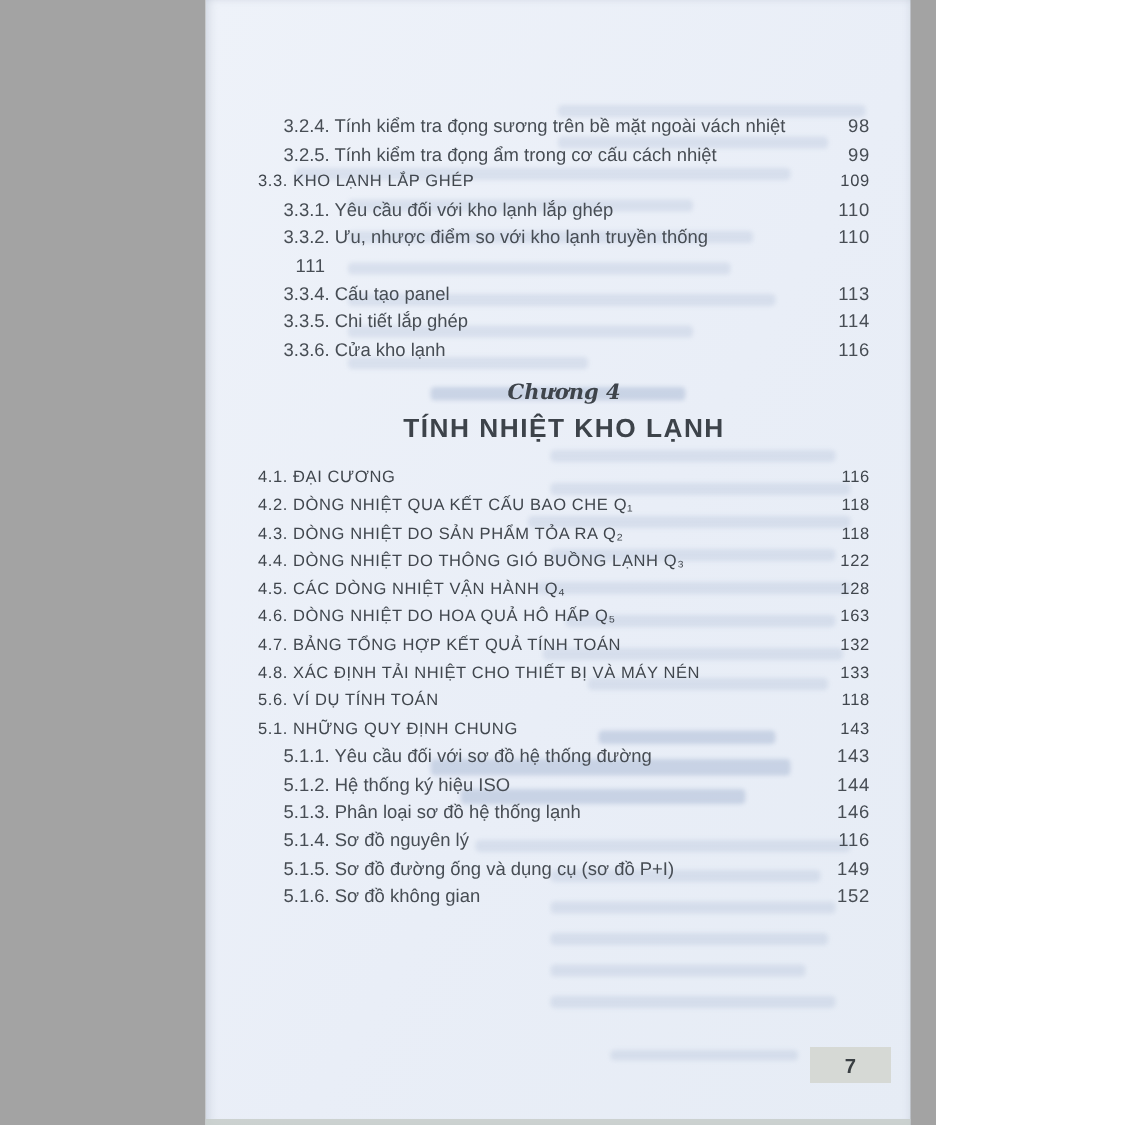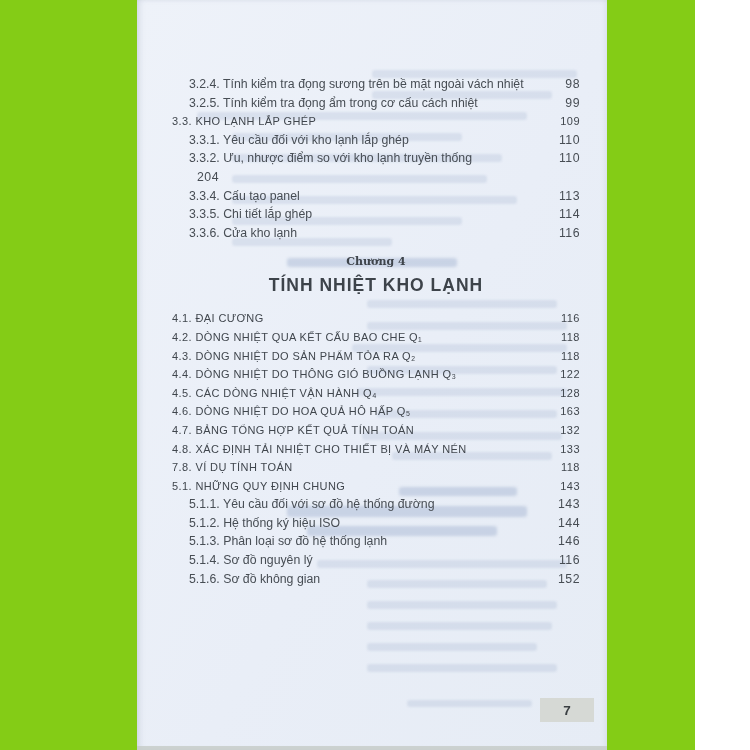--- a/index.html
+++ b/index.html
@@ -1,17 +1,17 @@
 <!DOCTYPE html>
 <html><head>
 <meta charset="utf-8">
 <style>
   html,body{margin:0;padding:0;background:#ffffff;}
   .screen{
-    position:relative;width:695px;height:750px;background:#84cc16;overflow:hidden;
+    position:relative;width:624px;height:750px;background:#a3a3a3;overflow:hidden;
     font-family:"Liberation Sans","DejaVu Sans",sans-serif;
   }
   .book-page{
     position:absolute;left:137px;top:0;width:470px;height:750px;
     background:linear-gradient(120deg,#eef2f9 0%,#e9eef7 55%,#e6ecf5 100%);
     box-shadow:inset 4px 0 7px -3px rgba(110,122,145,.30),
                inset -3px 0 6px -3px rgba(110,122,145,.18);
   }
   .book-page::after{
     content:"";position:absolute;left:0;right:0;bottom:0;height:4px;
@@ -30,22 +30,22 @@
   .entry{
     display:flex;align-items:baseline;line-height:18.6px;
     font-size:12.3px;color:#474d54;
   }
   .entry .label{flex:1;white-space:nowrap;overflow:hidden;}
   .entry .pg{margin-left:8px;letter-spacing:.5px;}
   .entry.lvl1{font-size:11px;letter-spacing:.4px;color:#40464d;}
   .entry.lvl2{padding-left:17px;}
   .chapter{text-align:center;margin:11px 0 13px;}
   .chapter-label{
-    font-family:"DejaVu Serif",serif;font-weight:bold;
-    font-size:11px;line-height:18px;color:#3e444b;
+    font-family:"DejaVu Serif",serif;font-style:italic;font-weight:bold;
+    font-size:14px;line-height:18px;color:#3e444b;
   }
   .chapter-title{
     font-size:17.5px;font-weight:bold;letter-spacing:1px;
     line-height:22px;margin-top:3px;color:#3d434a;
   }
   .page-number{
     position:absolute;left:403px;top:698px;width:54px;height:24px;
     background:#d6d9d5;display:flex;align-items:center;justify-content:center;
     font-size:13.5px;font-weight:bold;color:#3a3f42;
   }
@@ -100,21 +100,21 @@
         </div>
         <div class="entry lvl2">
           <span class="label">3.3.1. Yêu cầu đối với kho lạnh lắp ghép</span>
           <span class="pg">110</span>
         </div>
         <div class="entry lvl2">
           <span class="label">3.3.2. Ưu, nhược điểm so với kho lạnh truyền thống</span>
           <span class="pg">110</span>
         </div>
         <div class="entry lvl2">
-          <span class="pg">204</span>
+          <span class="pg">111</span>
         </div>
         <div class="entry lvl2">
           <span class="label">3.3.4. Cấu tạo panel</span>
           <span class="pg">113</span>
         </div>
         <div class="entry lvl2">
           <span class="label">3.3.5. Chi tiết lắp ghép</span>
           <span class="pg">114</span>
         </div>
         <div class="entry lvl2">
@@ -151,21 +151,21 @@
         </div>
         <div class="entry lvl1">
           <span class="label">4.7. BẢNG TỔNG HỢP KẾT QUẢ TÍNH TOÁN</span>
           <span class="pg">132</span>
         </div>
         <div class="entry lvl1">
           <span class="label">4.8. XÁC ĐỊNH TẢI NHIỆT CHO THIẾT BỊ VÀ MÁY NÉN</span>
           <span class="pg">133</span>
         </div>
         <div class="entry lvl1">
-          <span class="label">7.8. VÍ DỤ TÍNH TOÁN</span>
+          <span class="label">5.6. VÍ DỤ TÍNH TOÁN</span>
           <span class="pg">118</span>
         </div>
         <div class="entry lvl1">
           <span class="label">5.1. NHỮNG QUY ĐỊNH CHUNG</span>
           <span class="pg">143</span>
         </div>
         <div class="entry lvl2">
           <span class="label">5.1.1. Yêu cầu đối với sơ đồ hệ thống đường</span>
           <span class="pg">143</span>
         </div>
@@ -175,20 +175,24 @@
         </div>
         <div class="entry lvl2">
           <span class="label">5.1.3. Phân loại sơ đồ hệ thống lạnh</span>
           <span class="pg">146</span>
         </div>
         <div class="entry lvl2">
           <span class="label">5.1.4. Sơ đồ nguyên lý</span>
           <span class="pg">116</span>
         </div>
         <div class="entry lvl2">
+          <span class="label">5.1.5. Sơ đồ đường ống và dụng cụ (sơ đồ P+I)</span>
+          <span class="pg">149</span>
+        </div>
+        <div class="entry lvl2">
           <span class="label">5.1.6. Sơ đồ không gian</span>
           <span class="pg">152</span>
         </div>
       </div>
     <div class="page-number">
       <span>7</span>
     </div>
   </div>
 </div>
 

